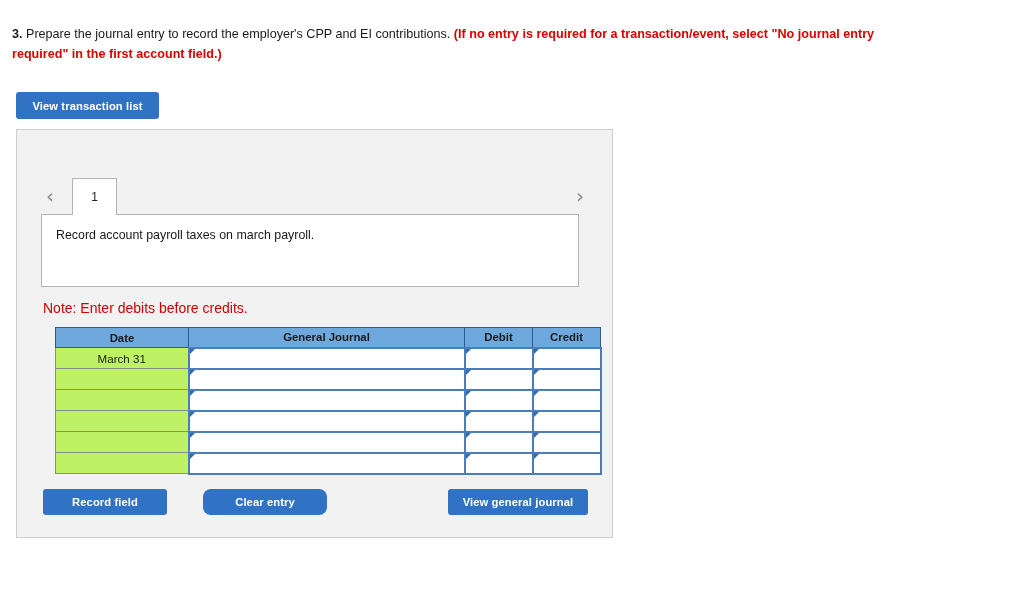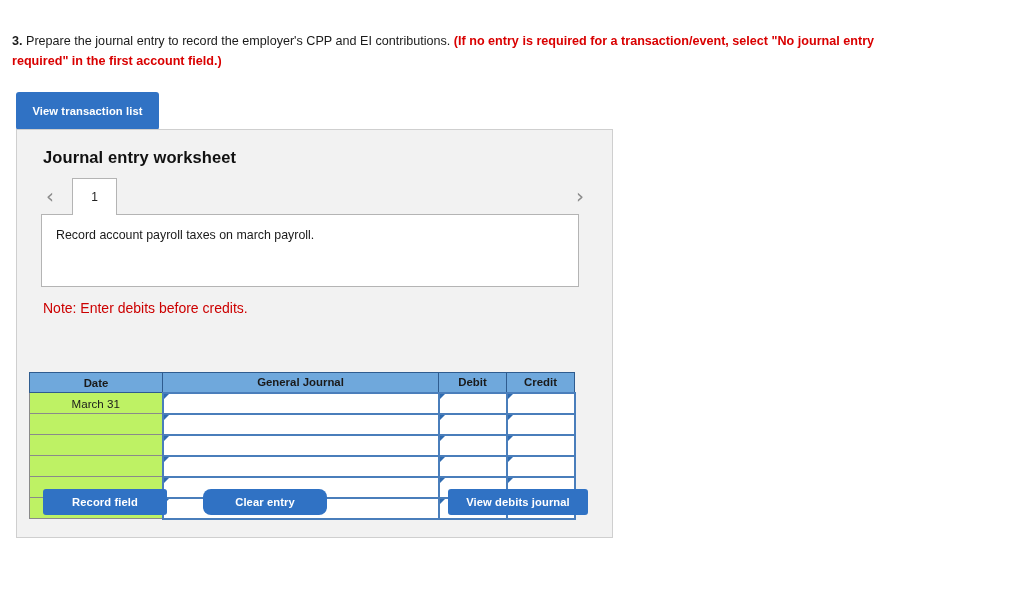--- a/index.html
+++ b/index.html
@@ -11,21 +11,21 @@
     background: #ffffff;
     font-family: "Liberation Sans", sans-serif;
     color: #222222;
     overflow: hidden;
   }
 
   
   .question {
     position: absolute;
     left: 12px;
-    top: 32px;
+    top: 25px;
     width: 880px;
     font-size: 12.6px;
     line-height: 1.55;
     color: #1a1a1a;
   }
   .q-num { font-weight: bold; }
   .q-hint { color: #d90000; font-weight: bold; }
 
   
   .btn {
@@ -41,21 +41,21 @@
     cursor: pointer;
     letter-spacing: 0.1px;
     font-family: "Liberation Sans", sans-serif;
   }
 
   .btn-view-transaction {
     position: absolute;
     left: 16px;
     top: 92px;
     width: 143px;
-    height: 38px;
+    height: 27px;
   }
 
   
   .panel {
     position: absolute;
     left: 16px;
     top: 129px;
     width: 597px;
     height: 409px;
     background: #f2f2f2;
@@ -133,27 +133,26 @@
     position: absolute;
     left: 26px;
     top: 170px;
     font-size: 14px;
     color: #cc0000;
   }
 
   
   .jtable {
     position: absolute;
-    left: 12px;
+    left: 38px;
     top: 197px;
     width: 545px;
     border-collapse: collapse;
     table-layout: fixed;
     font-size: 11.6px;
-    margin-top: 45px;
   }
   .jtable th {
     background: #6fa8dc;
     border: 1px solid #2f5c8f;
     height: 20px;
     font-size: 11.4px;
     font-weight: bold;
     color: #1a1a1a;
     text-align: center;
     padding: 0;
@@ -207,21 +206,20 @@
 <div class="question">
   <span class="q-num">3.</span>
   <span>Prepare the journal entry to record the employer's CPP and EI contributions.</span>
   <span class="q-hint">(If no entry is required for a transaction/event, select "No journal entry required" in the first account field.)</span>
 </div>
 
 <button class="btn btn-view-transaction">View transaction list</button>
 
 <div class="panel">
 
-  <div class="panel-title">Journal entry worksheet</div>
 
   <div class="tabstrip">
     <div class="chev chev-prev">‹</div>
     <div class="tab">1</div>
     <div class="chev chev-next">›</div>
   </div>
 
   <div class="desc">Record account payroll taxes on march payroll.</div>
 
   <div class="note">Note: Enter debits before credits.</div>
@@ -276,15 +274,15 @@
         <td class="cell-date"></td>
         <td class="cell-input"></td>
         <td class="cell-input"></td>
         <td class="cell-input"></td>
       </tr>
     </tbody>
   </table>
 
   <button class="btn btn-record">Record field</button>
   <button class="btn btn-clear">Clear entry</button>
-  <button class="btn btn-viewgj">View debits journal</button>
+  <button class="btn btn-viewgj">View general journal</button>
 
 </div>
 
 </body></html>

